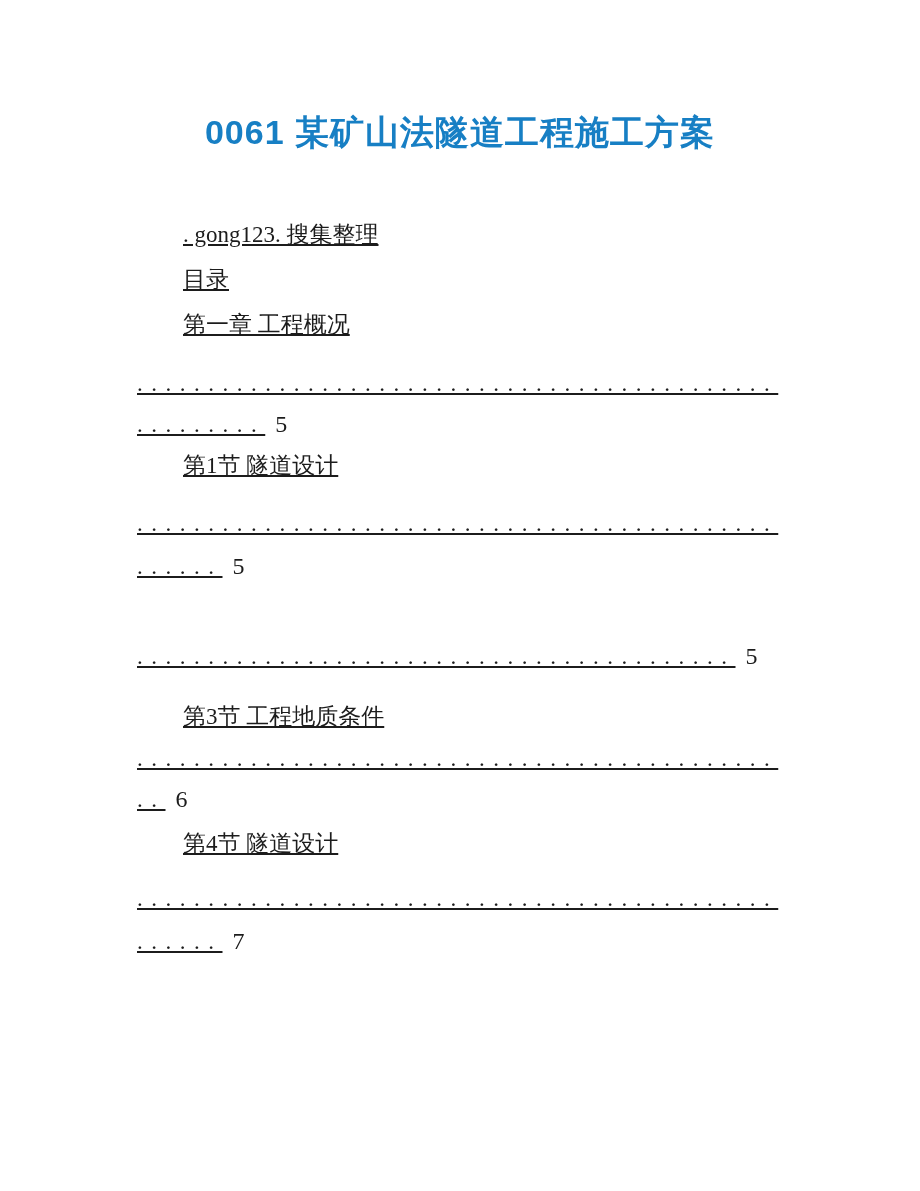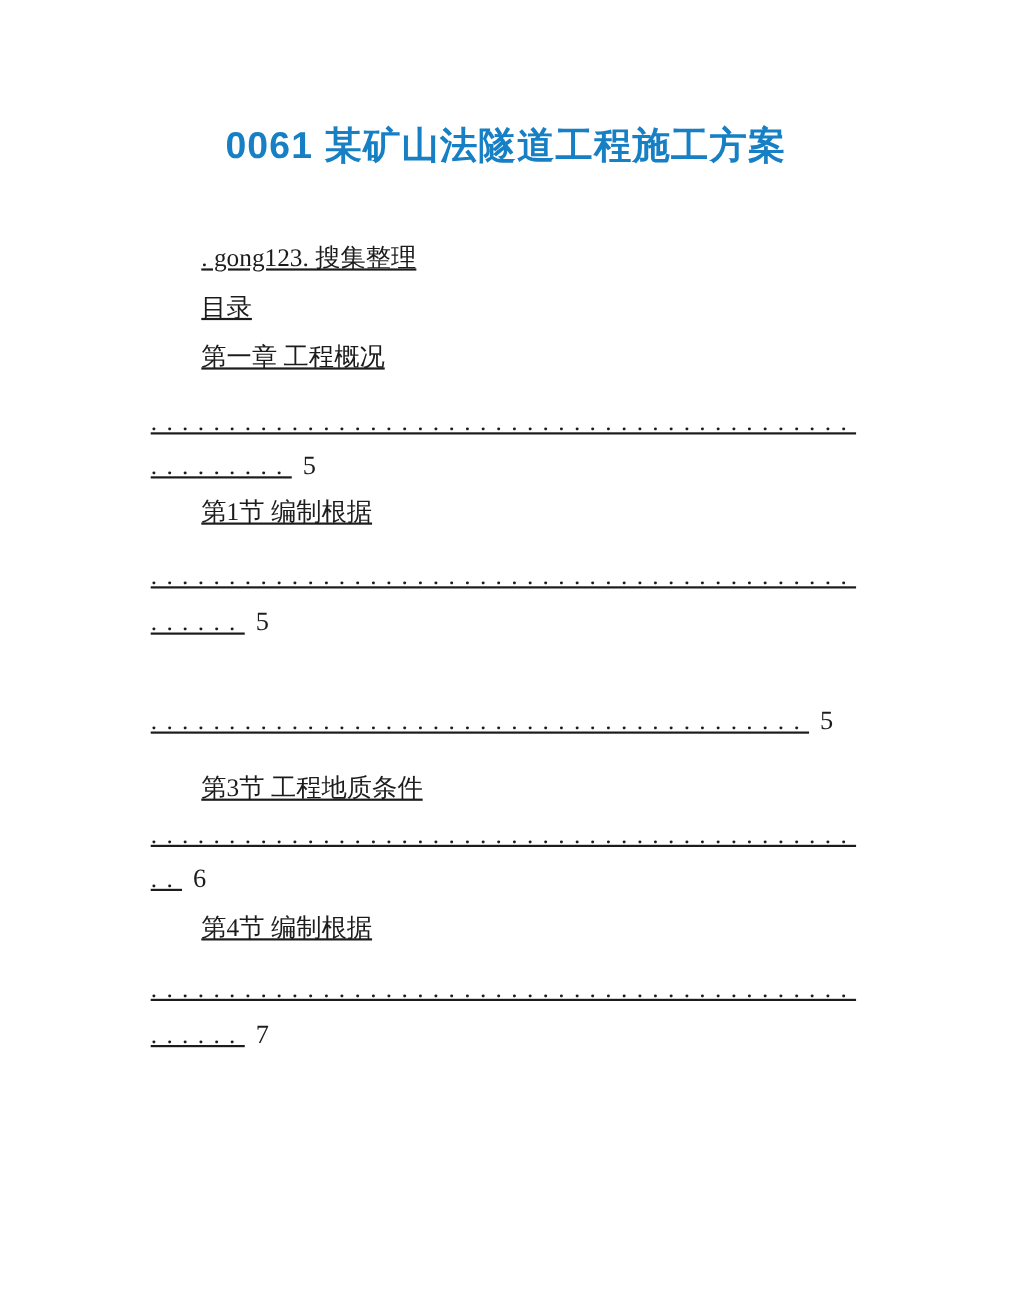--- a/index.html
+++ b/index.html
@@ -89,36 +89,36 @@
   <div class="line text l0">. gong123. 搜集整理</div>
 
   <div class="line text l1">目录</div>
 
   <div class="line text l2">第一章 工程概况</div>
 
   <div class="line dots l3"><span class="dotstr">.............................................</span></div>
 
   <div class="line dots l4"><span class="dotstr">.........</span><span class="pagenum">5</span></div>
 
-  <div class="line text l5">第1节 编制根据</div>
+  <div class="line text l5">第1节 隧道设计</div>
 
   <div class="line dots l6"><span class="dotstr">.............................................</span></div>
 
   <div class="line dots l7"><span class="dotstr">......</span><span class="pagenum">5</span></div>
 
 
   <div class="line dots l9"><span class="dotstr">..........................................</span><span class="pagenum">5</span></div>
 
   <div class="line text l10">第3节 工程地质条件</div>
 
   <div class="line dots l11"><span class="dotstr">.............................................</span></div>
 
   <div class="line dots l12"><span class="dotstr">..</span><span class="pagenum">6</span></div>
 
-  <div class="line text l13">第4节 编制根据</div>
+  <div class="line text l13">第4节 隧道设计</div>
 
   <div class="line dots l14"><span class="dotstr">.............................................</span></div>
 
   <div class="line dots l15"><span class="dotstr">......</span><span class="pagenum">7</span></div>
 
   <div class="page-footer">第 1 页 共 8 页</div>
 
 </div>
 
 </body></html>

